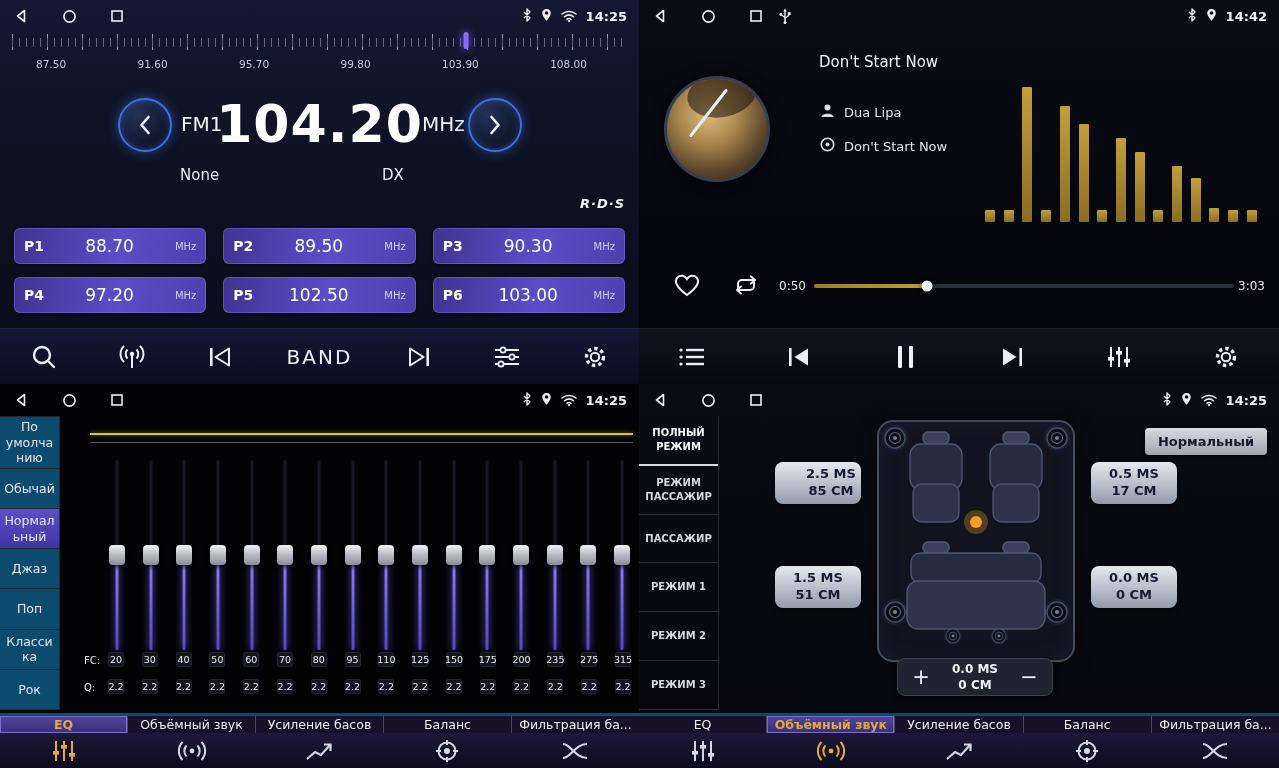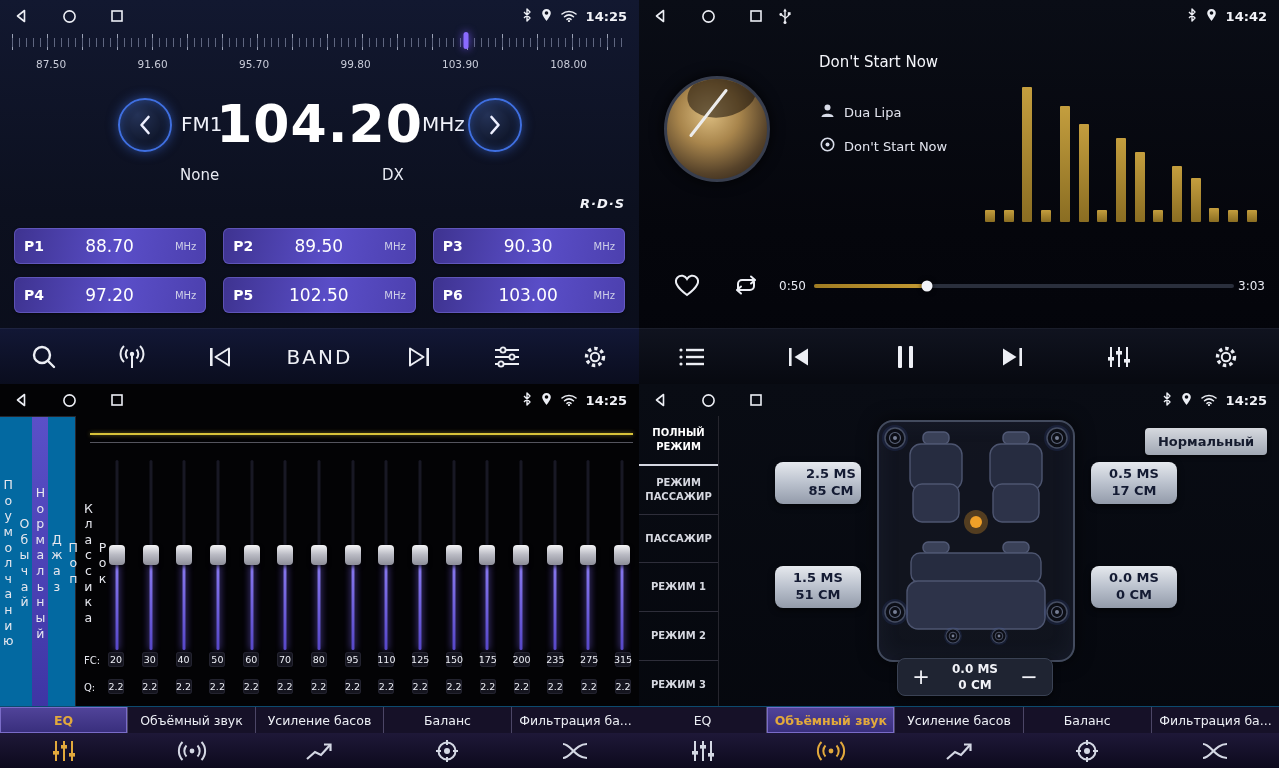--- a/index.html
+++ b/index.html
@@ -69,32 +69,32 @@
   .duration{position:absolute;right:14px;top:279px;font-size:12px;color:#e8eaf2;}
   .progress{position:absolute;left:175px;width:420px;top:284px;height:4px;border-radius:2px;background:#2a2f3c;cursor:pointer;}
   .progress-fill{position:absolute;left:0;top:0;bottom:0;border-radius:2px;background:linear-gradient(90deg,#a07c22,#c49a33);}
   .progress-knob{position:absolute;top:50%;width:11px;height:11px;border-radius:50%;background:#f2f3f8;box-shadow:0 0 5px rgba(0,0,0,.8);transform:translate(-50%,-50%);cursor:pointer;}
   .player-toolbar{position:absolute;left:0;right:0;bottom:0;height:56px;display:flex;align-items:center;justify-content:space-around;
     background:linear-gradient(180deg,#10131f,#070910);border-top:1px solid #1a1d2a;}
   .pause-bars{display:flex;gap:7px;}
   .pause-bars i{display:block;width:4px;height:22px;background:#eef0f6;border-radius:1px;}
 
   
-  .audio-tabs{position:absolute;left:0;right:0;bottom:35px;height:27px;display:flex;background:#161128;border-top:1px solid #0c4a6e;}
+  .audio-tabs{position:absolute;left:0;right:0;bottom:35px;height:20px;display:flex;background:#161128;border-top:3px solid #0c4a6e;}
   .audio-tab{flex:1;display:flex;align-items:center;justify-content:center;font-size:12.5px;color:#eceef4;
     border-right:1px solid #4c4666;white-space:nowrap;overflow:hidden;cursor:pointer;}
   .audio-tab:last-child{border-right:none;}
   .audio-tab.selected{background:linear-gradient(180deg,#51449a,#382e7c);color:#e2a93c;font-weight:bold;box-shadow:inset 0 0 0 1px #7a6cc8;}
   .audio-icons{position:absolute;left:0;right:0;bottom:0;height:35px;display:flex;background:linear-gradient(180deg,#1e1838,#0d0a1d);}
   .audio-icon-cell{flex:1;display:flex;align-items:center;justify-content:center;color:#d4d8e4;cursor:pointer;}
   .audio-icon-cell.gold{color:#e2a93c;}
 
   
   .q-eq{background:#030305;}
-  .eq-sidebar{position:absolute;left:0;top:32px;width:76px;bottom:58px;display:flex;flex-direction:row;background:#0369a1;border-right:1px solid #26262e;border-top:1px solid #26262e;}
+  .eq-sidebar{position:absolute;left:0;top:32px;width:60px;bottom:58px;display:flex;flex-direction:column;background:#0c4a6e;border-right:1px solid #26262e;border-top:1px solid #26262e;}
   .eq-side-item{flex:1;display:flex;align-items:center;justify-content:center;text-align:center;padding:2px 3px;
     font-size:12.5px;color:#e6e7ee;border-bottom:1px solid #26262e;word-break:break-word;line-height:1.25;cursor:pointer;}
   .eq-side-item.selected{background:linear-gradient(180deg,#5a50c8,#3e35a4);}
   .eq-curve-y{position:absolute;left:90px;right:6px;top:49px;height:2px;background:#d8c33a;box-shadow:0 0 4px rgba(216,195,58,.6);}
   .eq-curve-g{position:absolute;left:90px;right:6px;top:58px;height:1px;background:#55555e;}
   .eq-scale{position:absolute;left:74px;top:86px;height:172px;width:28px;display:flex;flex-direction:column;justify-content:space-between;}
   .eq-scale span{font-size:11px;color:#cfd2dd;text-align:right;}
   .eq-sliders{position:absolute;left:108px;right:8px;top:76px;height:190px;display:flex;justify-content:space-between;}
   .eq-slider{position:relative;width:18px;height:100%;cursor:pointer;}
   .eq-track{position:absolute;left:50%;top:0;bottom:0;width:3px;transform:translateX(-50%);background:#181824;border-radius:2px;}

